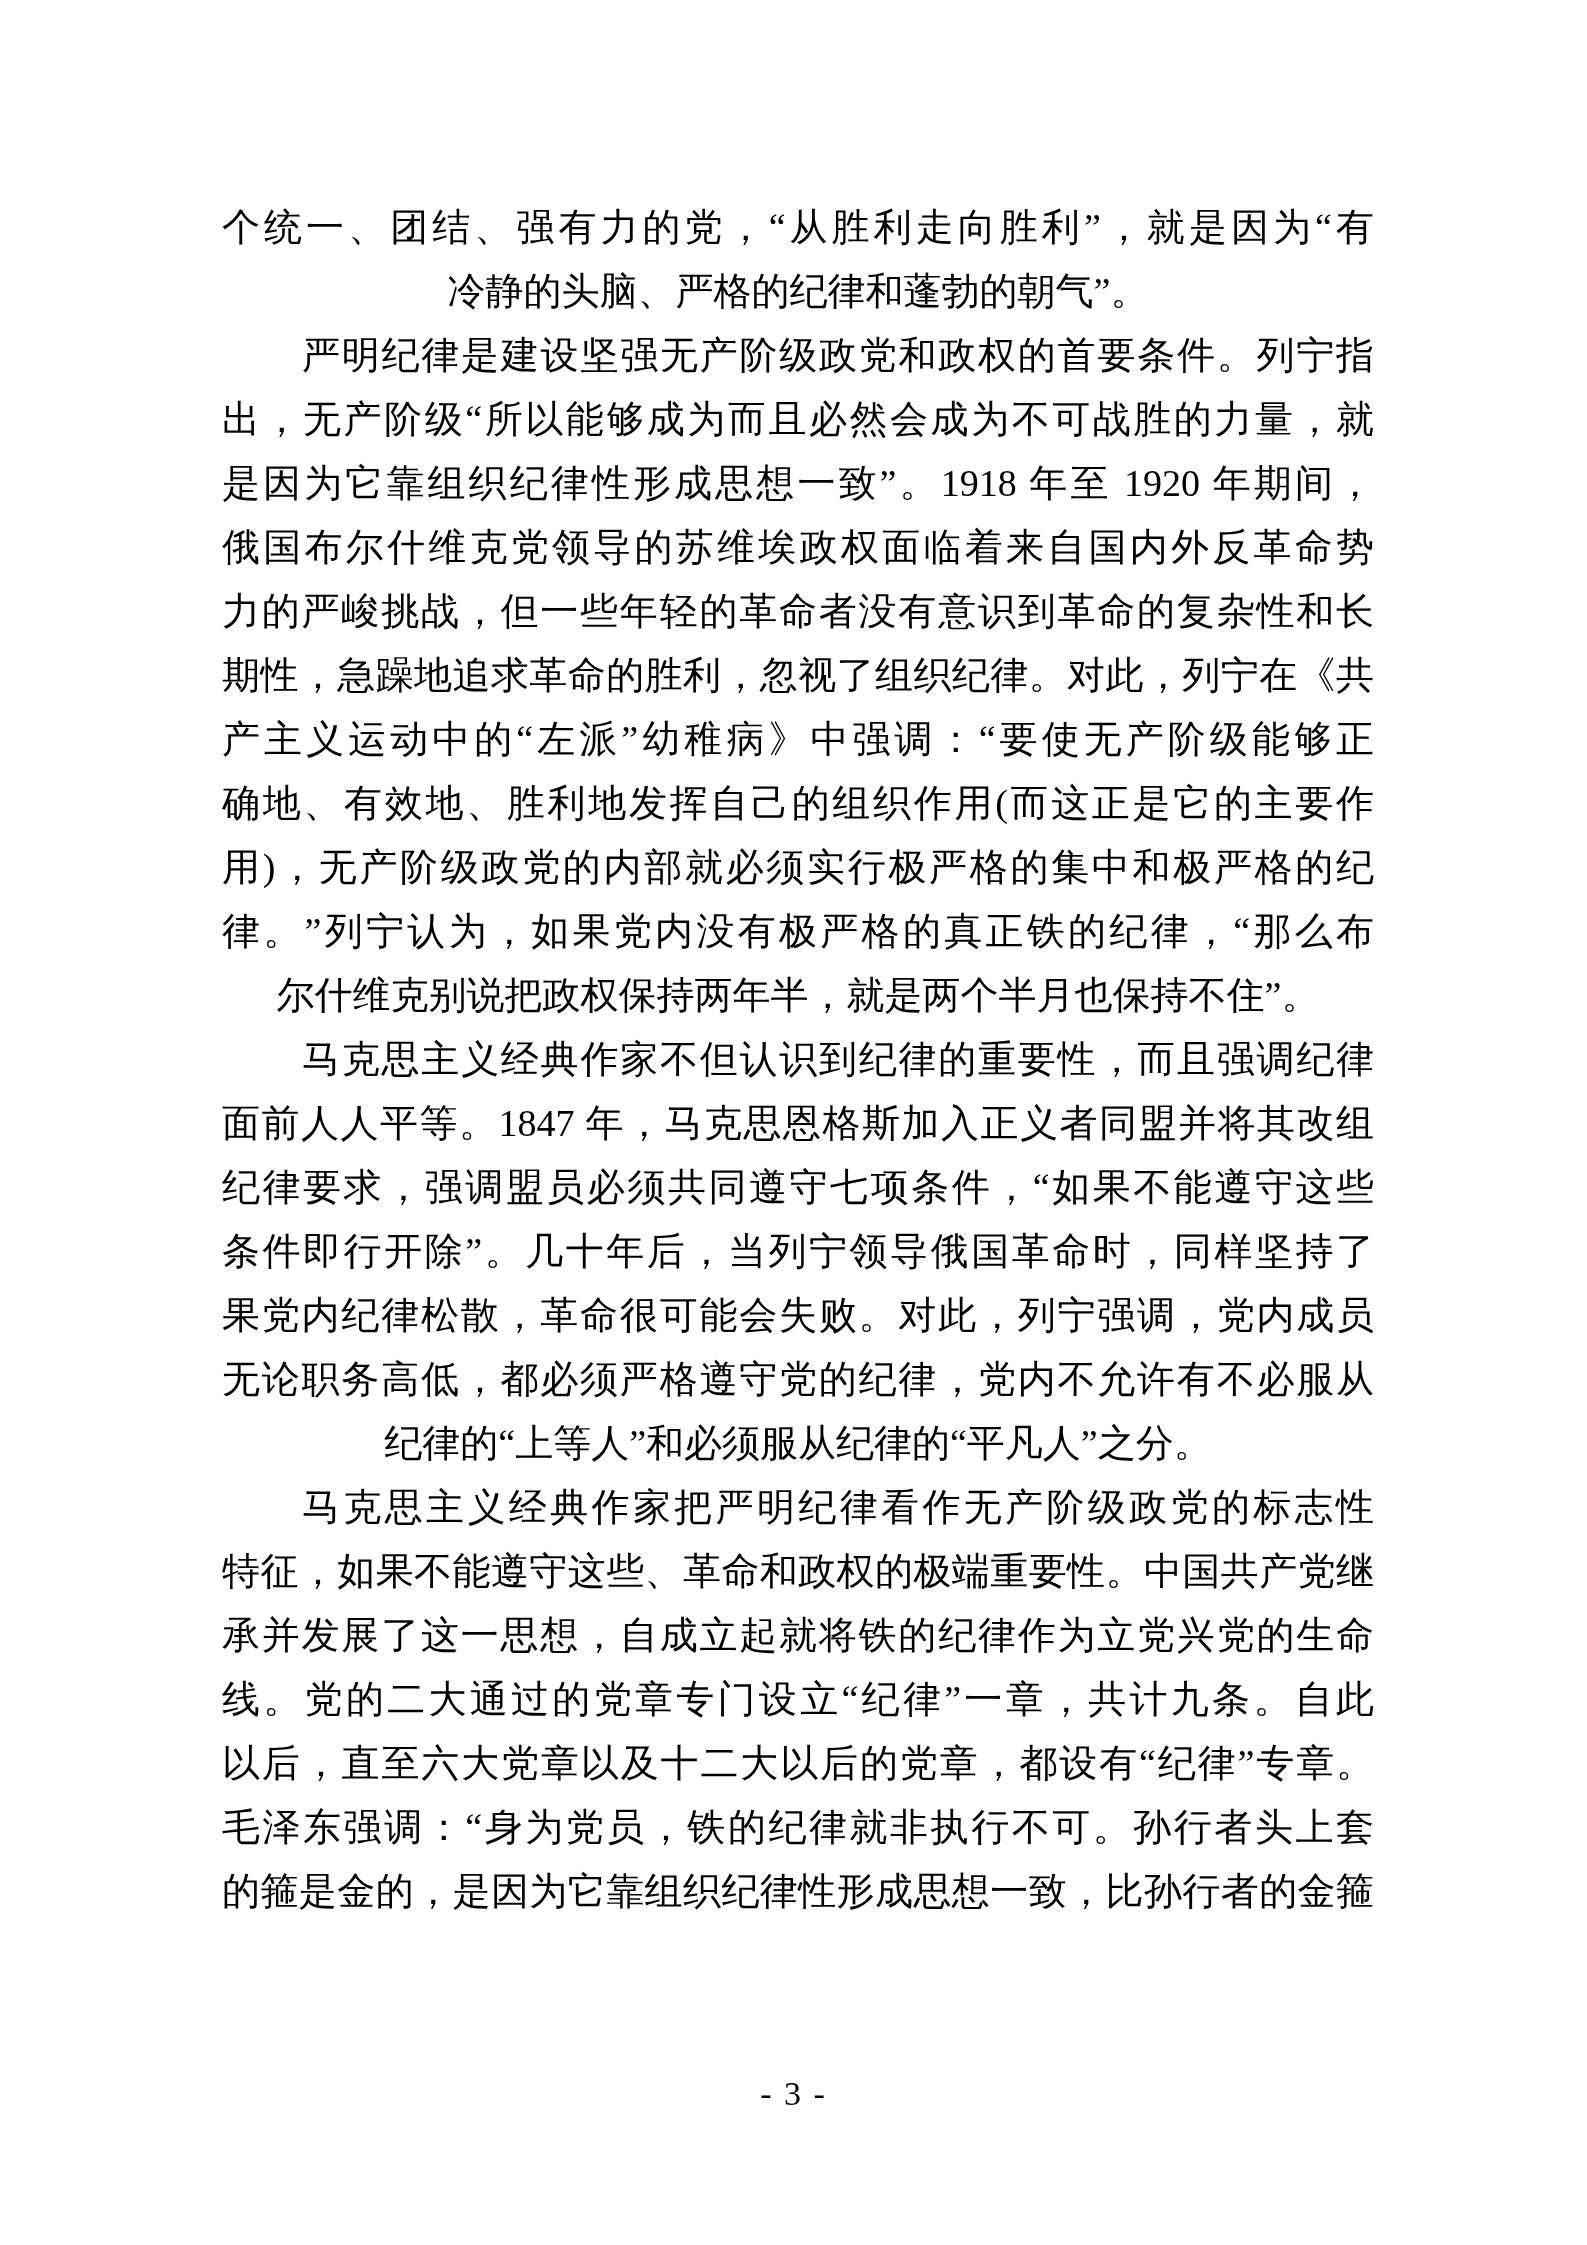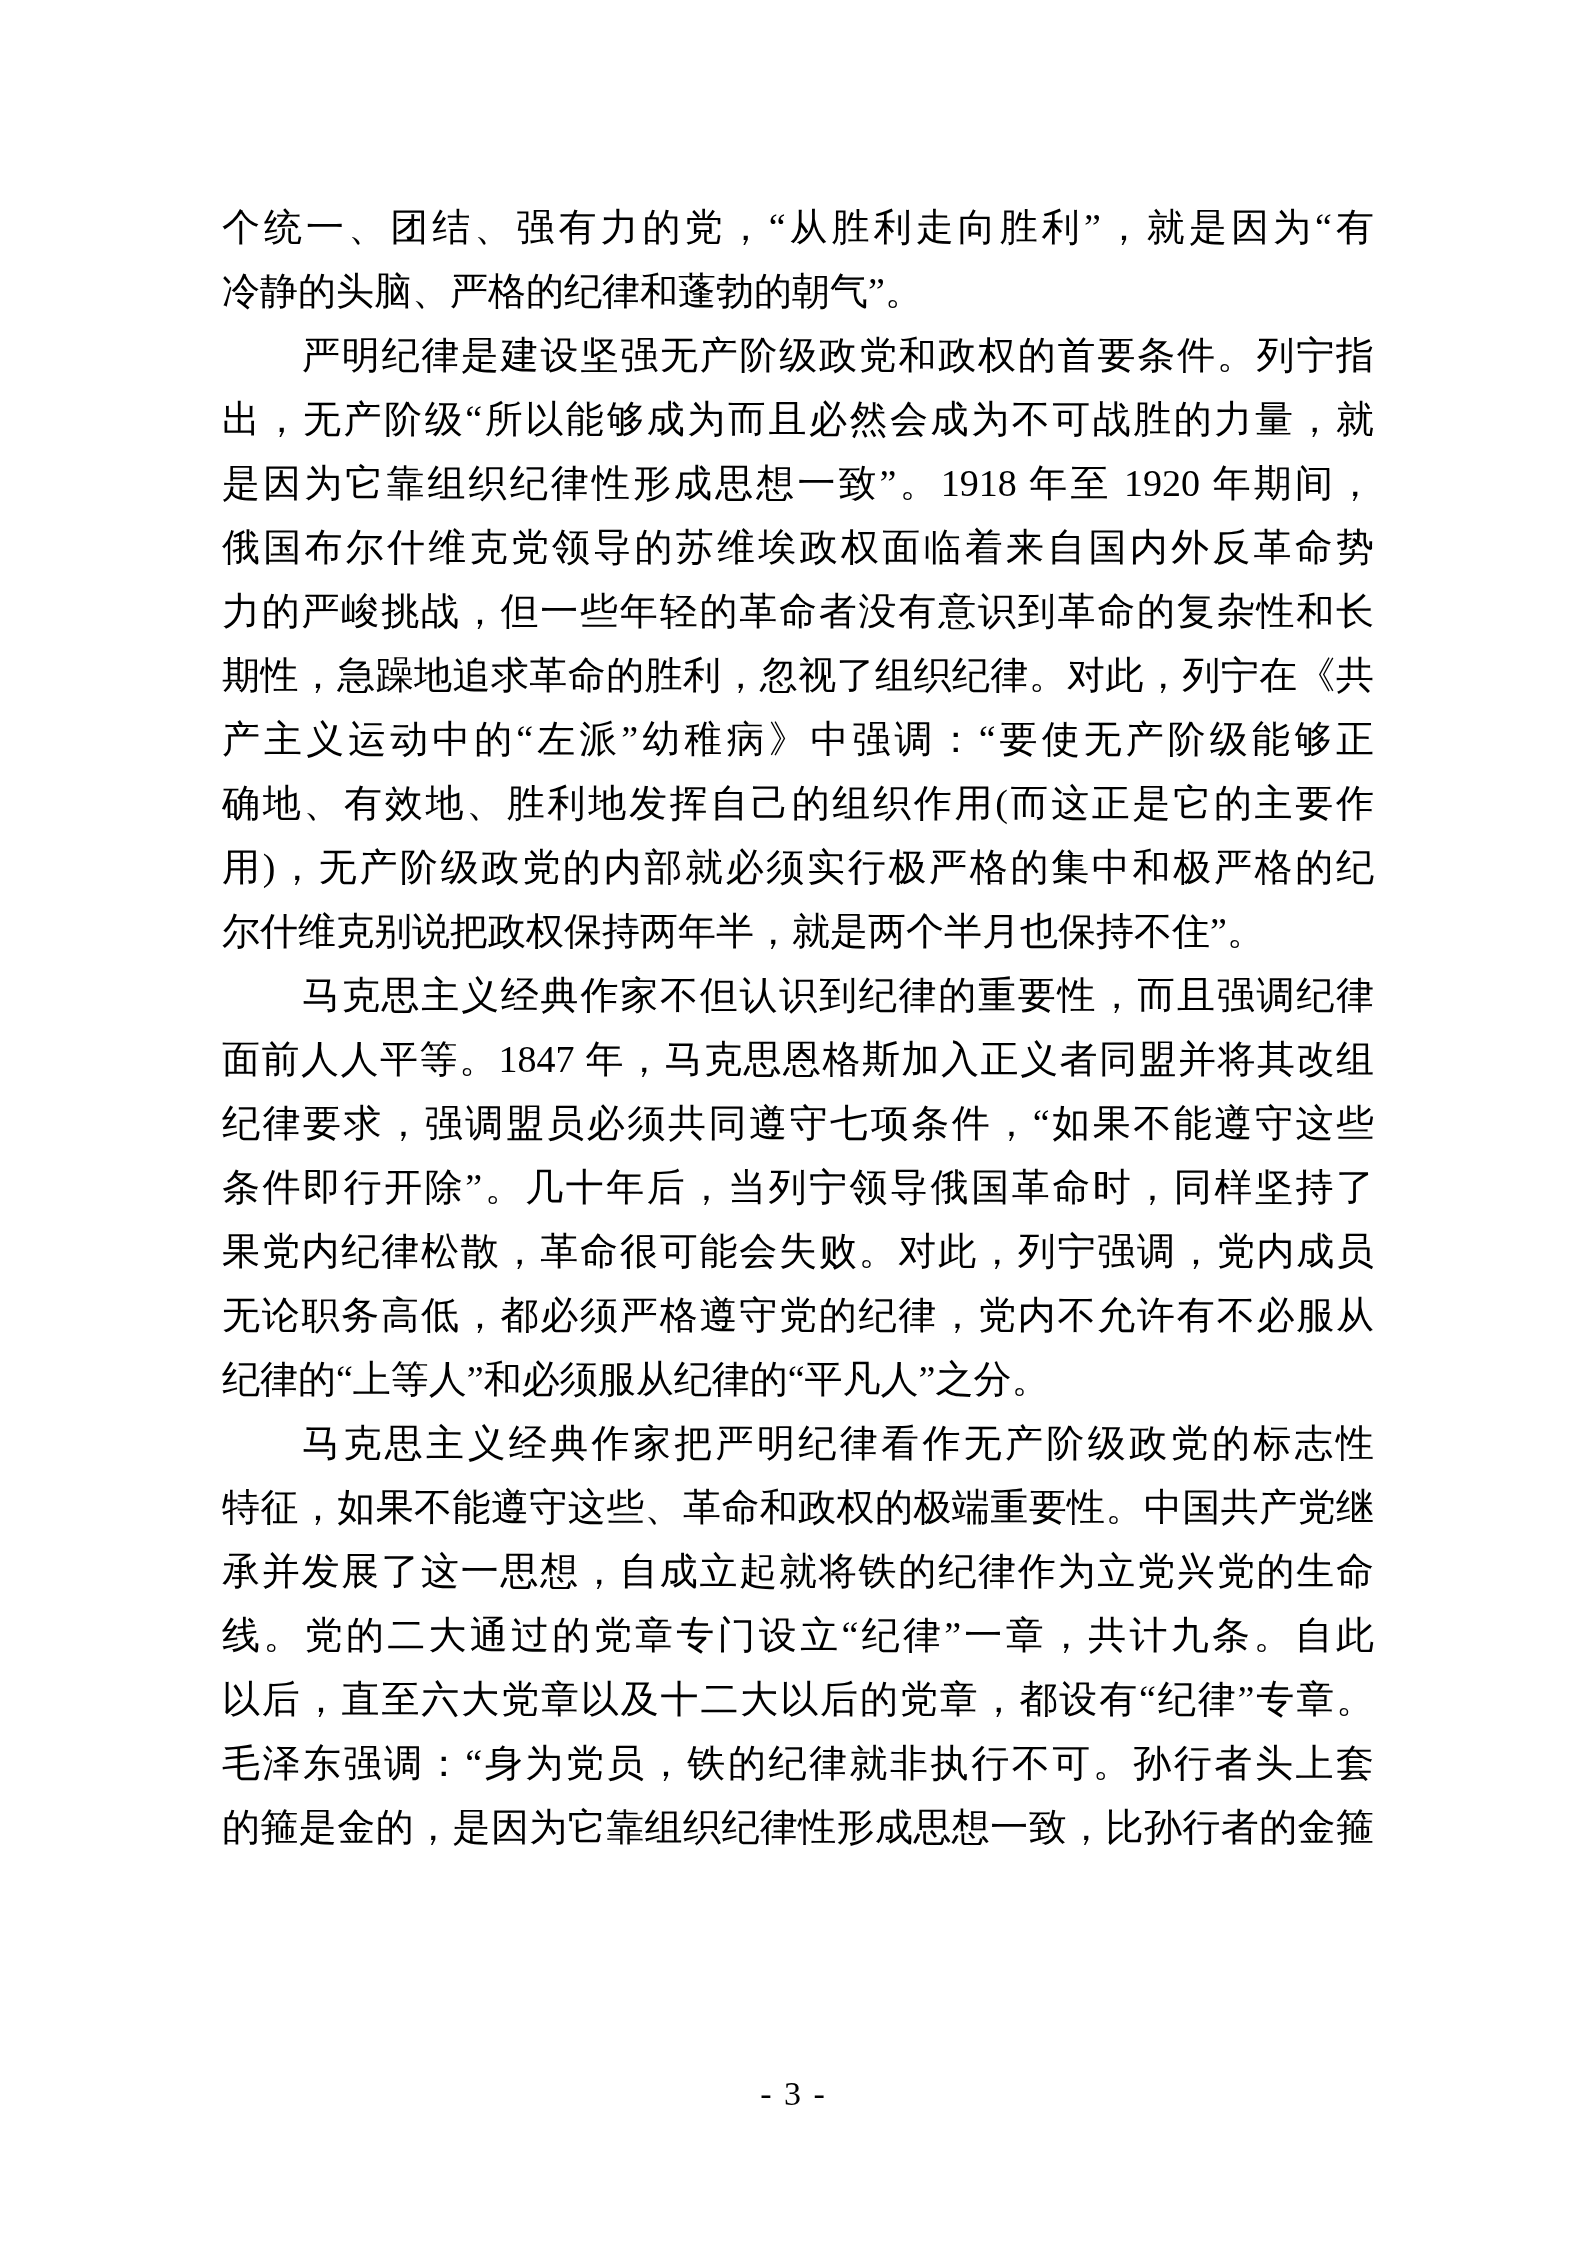--- a/index.html
+++ b/index.html
@@ -25,21 +25,21 @@
     height: 64px;
     text-align: justify;
     text-align-last: justify;
     text-justify: inter-character;
     overflow: hidden;
   }
   .line.indent {
     text-indent: 80px;
   }
   .line.eop {
-    text-align: left;
+    text-align: center;
     text-align-last: auto;
   }
   .page-number {
     position: absolute;
     top: 2072px;
     left: 0;
     width: 100%;
     text-align: center;
     font-size: 34px;
     line-height: 44px;
@@ -55,20 +55,21 @@
     <div class="line eop">冷静的头脑、严格的纪律和蓬勃的朝气”。</div>
     <div class="line indent">严明纪律是建设坚强无产阶级政党和政权的首要条件。列宁指</div>
     <div class="line">出，无产阶级“所以能够成为而且必然会成为不可战胜的力量，就</div>
     <div class="line">是因为它靠组织纪律性形成思想一致”。1918 年至 1920 年期间，</div>
     <div class="line">俄国布尔什维克党领导的苏维埃政权面临着来自国内外反革命势</div>
     <div class="line">力的严峻挑战，但一些年轻的革命者没有意识到革命的复杂性和长</div>
     <div class="line">期性，急躁地追求革命的胜利，忽视了组织纪律。对此，列宁在《共</div>
     <div class="line">产主义运动中的“左派”幼稚病》中强调：“要使无产阶级能够正</div>
     <div class="line">确地、有效地、胜利地发挥自己的组织作用(而这正是它的主要作</div>
     <div class="line">用)，无产阶级政党的内部就必须实行极严格的集中和极严格的纪</div>
+    <div class="line">律。”列宁认为，如果党内没有极严格的真正铁的纪律，“那么布</div>
     <div class="line eop">尔什维克别说把政权保持两年半，就是两个半月也保持不住”。</div>
     <div class="line indent">马克思主义经典作家不但认识到纪律的重要性，而且强调纪律</div>
     <div class="line">面前人人平等。1847 年，马克思恩格斯加入正义者同盟并将其改组</div>
     <div class="line">纪律要求，强调盟员必须共同遵守七项条件，“如果不能遵守这些</div>
     <div class="line">条件即行开除”。几十年后，当列宁领导俄国革命时，同样坚持了</div>
     <div class="line">果党内纪律松散，革命很可能会失败。对此，列宁强调，党内成员</div>
     <div class="line">无论职务高低，都必须严格遵守党的纪律，党内不允许有不必服从</div>
     <div class="line eop">纪律的“上等人”和必须服从纪律的“平凡人”之分。</div>
     <div class="line indent">马克思主义经典作家把严明纪律看作无产阶级政党的标志性</div>
     <div class="line">特征，如果不能遵守这些、革命和政权的极端重要性。中国共产党继</div>

